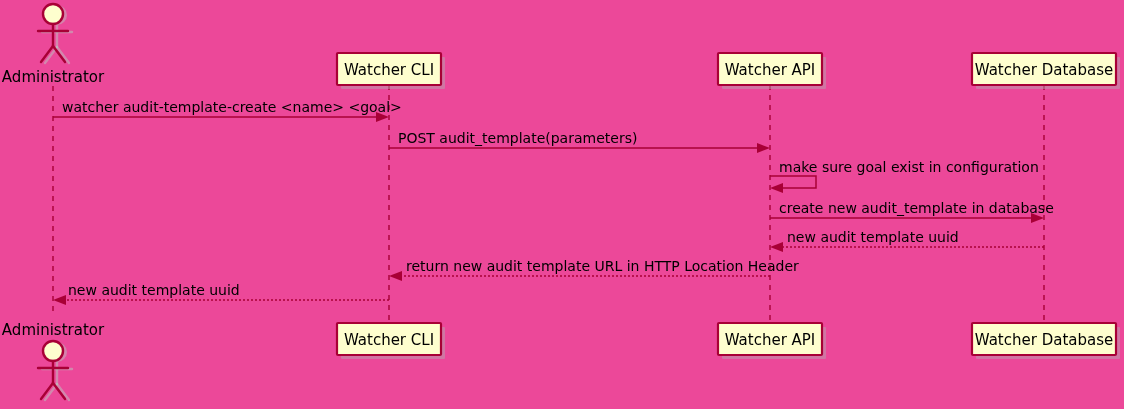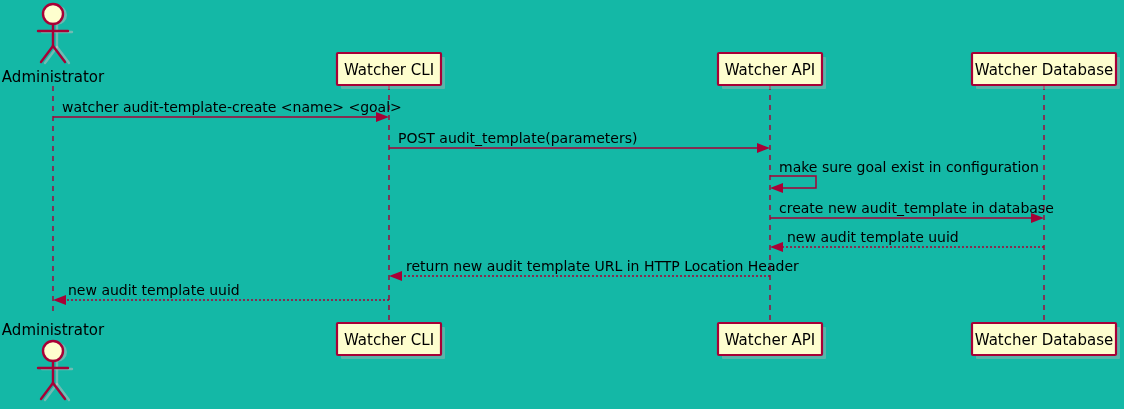--- a/index.html
+++ b/index.html
@@ -8,21 +8,21 @@
     padding: 0;
     background: #FFFFFF;
   }
   body {
     font-family: "DejaVu Sans", sans-serif;
   }
   #diagram-root {
     position: relative;
     width: 1124px;
     height: 409px;
-    background: #14b8a6;
+    background: #ec4899;
     overflow: hidden;
   }
   #diagram-svg {
     position: absolute;
     left: 0;
     top: 0;
     width: 1124px;
     height: 409px;
   }
   .lifeline {

